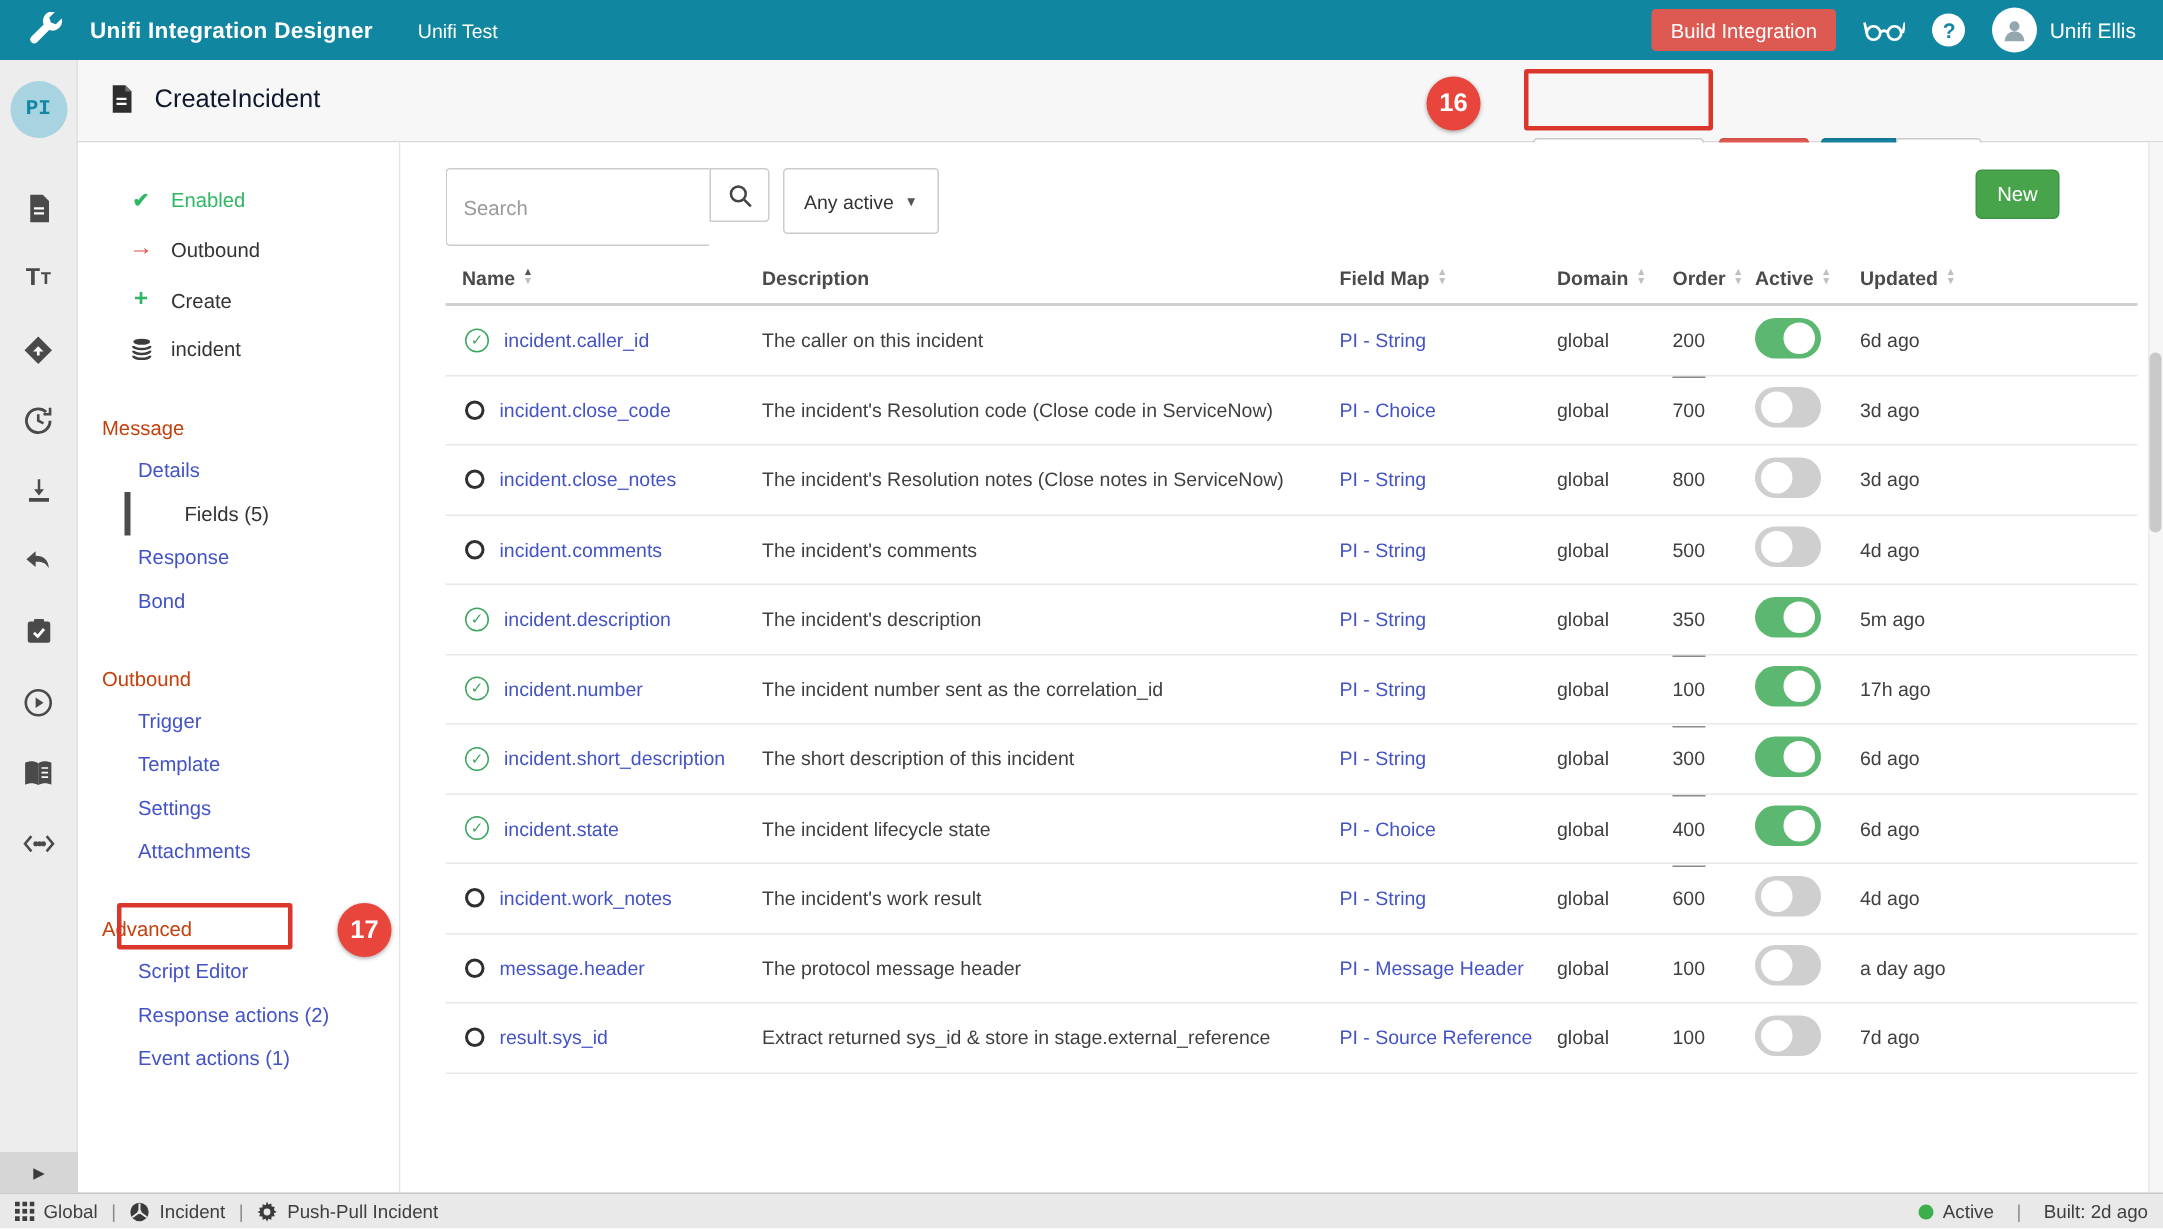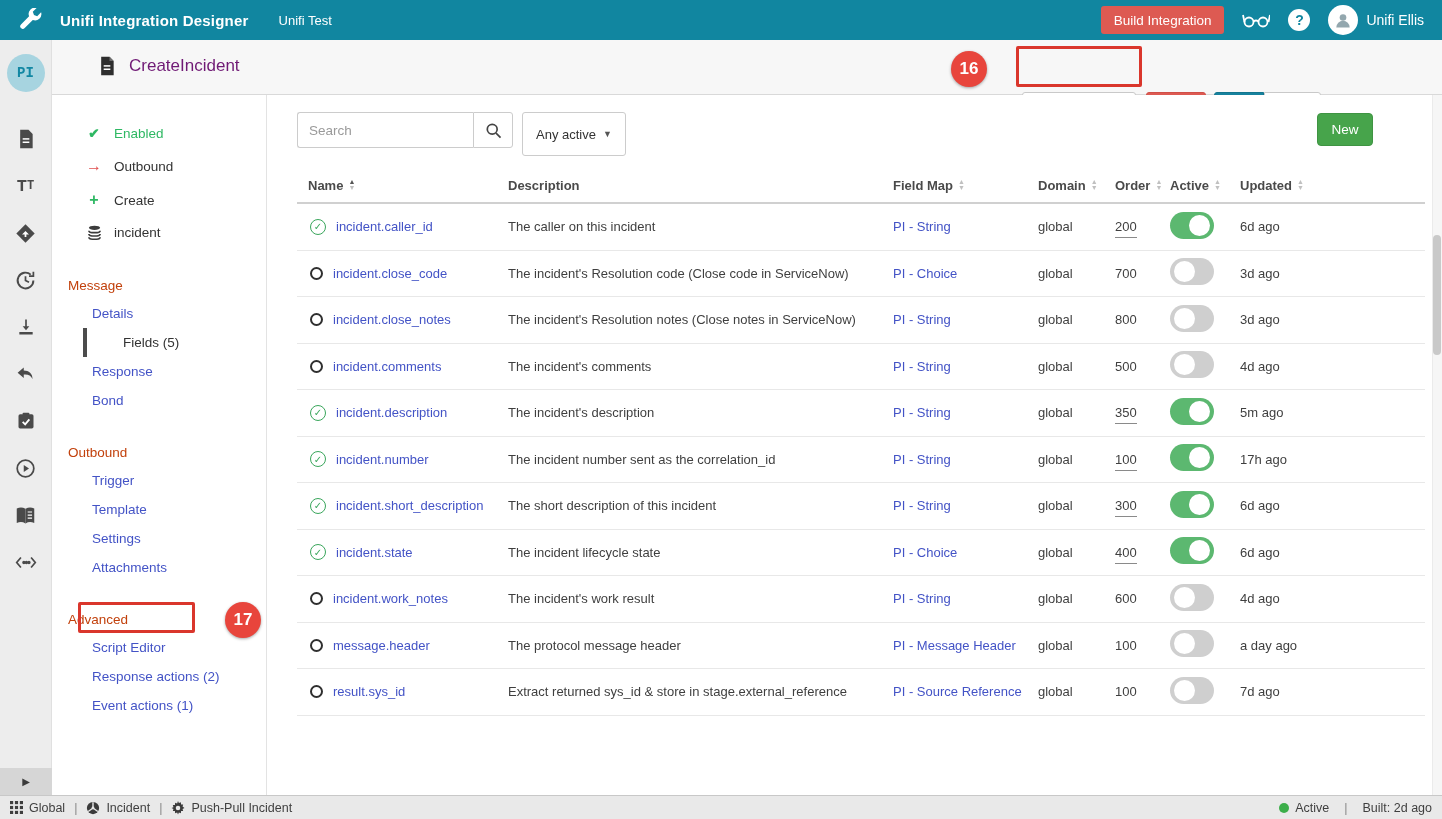--- a/index.html
+++ b/index.html
@@ -14,21 +14,21 @@
   .topbar .title { margin-left:14px; font-size:15px; font-weight:700; letter-spacing:.2px; }
   .topbar .workspace { margin-left:30px; font-size:13px; }
   .topbar .right { margin-left:auto; display:flex; align-items:center; gap:18px; padding-right:18px; }
   .btn-build-integration { background:#dd5a52; color:#fff; border:none; border-radius:3px; height:28px; padding:0 13px; font-size:13.5px; font-family:inherit; cursor:pointer; }
   .help-circle { width:22px; height:22px; border-radius:50%; background:#fff; color:#1186a0; font-weight:700; font-size:14px; display:flex; align-items:center; justify-content:center; }
   .user { display:flex; align-items:center; gap:8px; font-size:14px; }
   .user-avatar { width:30px; height:30px; border-radius:50%; background:#fff; display:flex; align-items:center; justify-content:center; }
 
   
   .header { position:absolute; left:0; top:40px; width:100%; height:55px; background:#f7f7f7; border-bottom:1px solid #d9d9d9; }
-  .doc-title { position:absolute; left:97px; top:15px; display:flex; align-items:center; gap:12px; font-size:17px; color:#701a75;justify-content:space-between; }
+  .doc-title { position:absolute; left:71px; top:15px; display:flex; align-items:center; gap:12px; font-size:17px; color:#0f172a;justify-content:space-between; }
   .hbtn { position:absolute; top:52px; height:31px; border-radius:3px; font-size:13px; font-family:inherit; cursor:pointer; display:flex; align-items:center; justify-content:center; }
   .btn-build-message { left:1022px; width:114px; background:#fff; border:1px solid #c9c9c9; color:#333; }
   .btn-disable { left:1146px; width:60px; background:#dd5a52; border:1px solid #d04f48; color:#fff; }
   .btn-save { left:1214px; width:50px; background:#17829e; border:1px solid #14758e; color:#fff; border-radius:3px 0 0 3px; }
   .btn-copy { left:1264px; width:57px; background:#fff; border:1px solid #c9c9c9; color:#333; border-radius:0 3px 3px 0; }
   .icon-refresh { position:absolute; left:1340px; top:55px; cursor:pointer; }
   .icon-menu { position:absolute; left:1390px; top:59px; width:27px; cursor:pointer; display:flex; flex-direction:column; gap:4px; }
   .icon-menu i { display:block; height:3.5px; background:#2b4fd0; border-radius:2px; }
 
   
@@ -53,40 +53,40 @@
   .nav-section { margin-top:24px; }
   .nav-section .slabel { color:#c2410c; padding:6px 0 6px 16px; }
   .nav-link { display:block; color:#4353c6; padding:7px 0 7px 40px; text-decoration:none; cursor:pointer; }
   .nav-current { color:#333; padding:7px 0 7px 36px; border-left:4px solid #4c4c4c; margin-left:31px; }
 
   
   .main { position:absolute; left:267px; top:95px; right:0; bottom:24px; background:#fff; }
   .fields-title { margin:14px 0 0 30px; font-size:26px; font-weight:400; color:#333; }
   .controls { position:relative; margin:17px 30px 0 30px; height:36px; }
   .search-group { position:absolute; left:0; top:0; display:flex; }
-  .search-input { width:176px; height:36px; border:1px solid #ccc; border-right:none; border-radius:3px 0 0 3px; padding:0 11px; font-size:13.5px; color:#333; font-family:inherit; outline:none; }
+  .search-input { width:176px; height:52px; border:1px solid #ccc; border-right:none; border-radius:3px 0 0 3px; padding:0 11px; font-size:13.5px; color:#333; font-family:inherit; outline:none; }
   .search-input::placeholder { color:#9a9a9a; }
   .search-btn { width:40px; height:36px; border:1px solid #ccc; background:#fff; border-radius:0 3px 3px 0; cursor:pointer; display:flex; align-items:center; justify-content:center; }
   .filter-btn { margin-left:9px; height:44px; border:1px solid #ccc; background:#fff; border-radius:3px; padding:0 13px; font-size:13px; color:#333; font-family:inherit; cursor:pointer; display:flex; align-items:center; gap:7px; }
   .filter-btn .caret { font-size:9px; color:#555; }
   .new-btn { position:absolute; right:39px; top:1px; height:33px; width:56px; background:#47a44b; border:1px solid #3f9443; border-radius:4px; color:#fff; font-size:13.5px; font-family:inherit; cursor:pointer; }
 
   .table { margin:20px 0 0 30px; width:1128px; }
   .thead, .trow { display:grid; grid-template-columns:211px 385px 145px 77px 55px 70px 1fr; align-items:center; }
   .thead { height:36px; border-bottom:2px solid #d0d0d0; font-weight:700; font-size:13px; color:#4a4a4a; }
   .thead .th { display:flex; align-items:center; cursor:pointer; }
   .thead .th:first-child { padding-left:11px; }
   .sort { display:inline-flex; flex-direction:column; margin-left:5px; line-height:6px; font-size:7px; color:#c0c0c0; }
   .sort .active { color:#555; }
   .trow { height:46.5px; border-bottom:1px solid #e8e8e8; font-size:13px; color:#3f3f3f; white-space:nowrap; }
   .td-name { display:flex; align-items:center; gap:10px; padding-left:13px; }
   .row-status.on { width:16px; height:16px; border:1.5px solid #3aa65c; color:#3aa65c; border-radius:50%; font-size:10px; display:inline-flex; align-items:center; justify-content:center; flex:none; }
   .row-status.off { width:13px; height:13px; border:2px solid #2f2f2f; border-radius:50%; display:inline-block; flex:none; }
   .link { color:#4353c6; text-decoration:none; cursor:pointer; }
-  .order-underline { border-bottom:1px solid #8a8a8a; padding-bottom:3px; }
+  .order-underline { border-bottom:1px solid #8a8a8a; padding-bottom:17px; }
   .toggle { width:44px; height:27px; border-radius:14px; display:inline-block; position:relative; cursor:pointer; }
   .toggle.on { background:#5cb870; }
   .toggle.off { background:#cfcfcf; }
   .toggle .knob { width:21px; height:21px; border-radius:50%; background:#fff; position:absolute; top:3px; }
   .toggle.on .knob { right:4px; }
   .toggle.off .knob { left:4px; }
 
   
   .statusbar { position:absolute; left:0; bottom:0; width:100%; height:24px; background:#e9e9e9; border-top:1px solid #c8c8c8; display:flex; align-items:center; font-size:12.5px; color:#3f3f3f; padding:0 10px; }
   .statusbar .seg { display:flex; align-items:center; gap:6px; }

